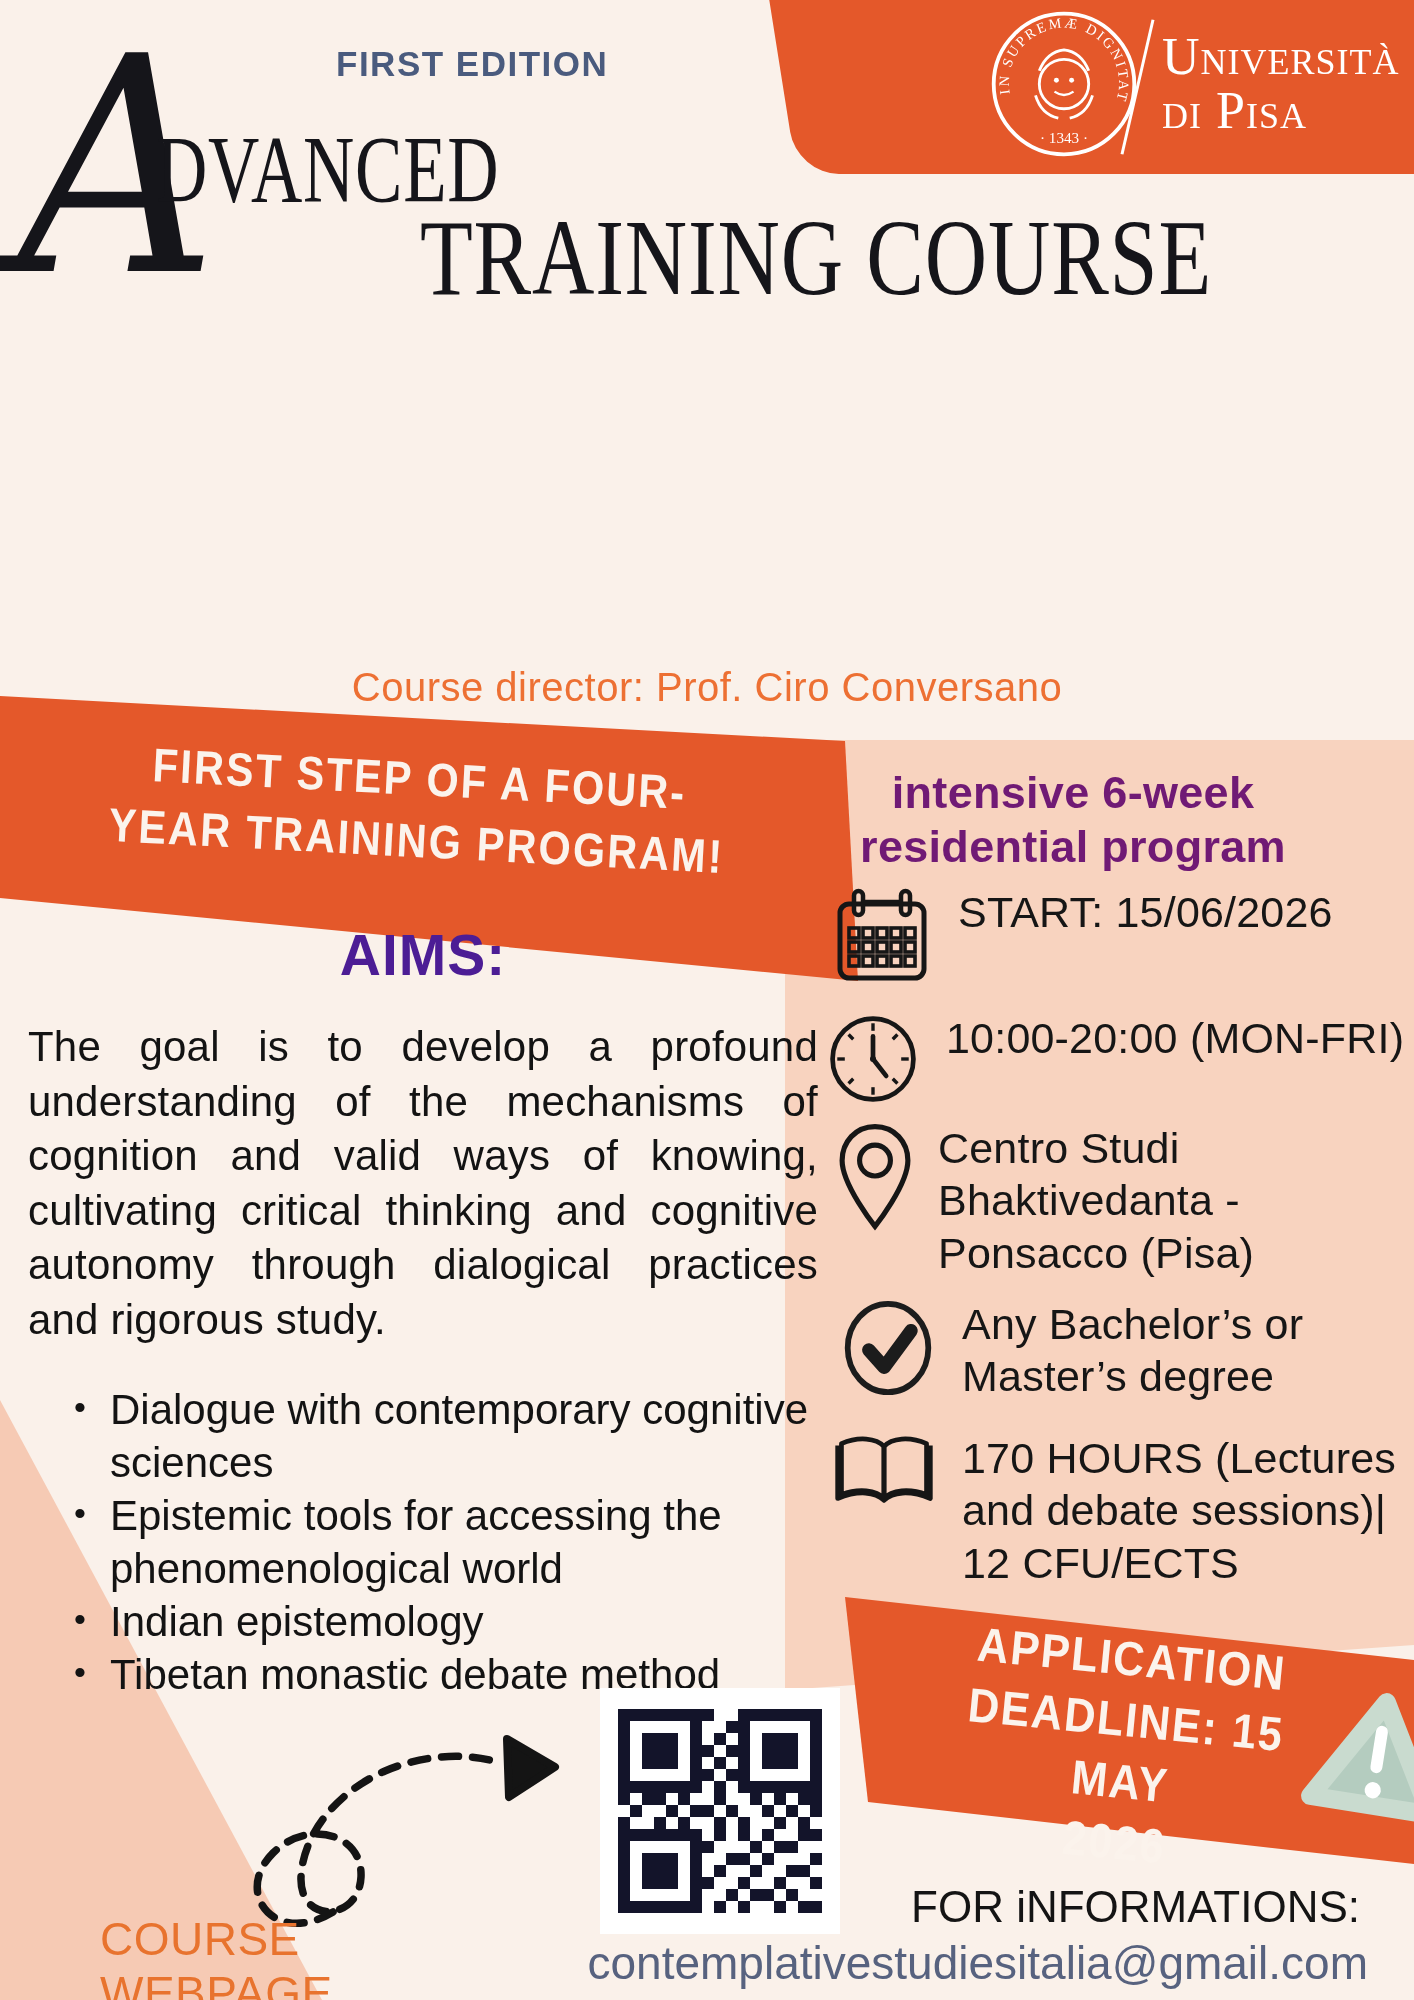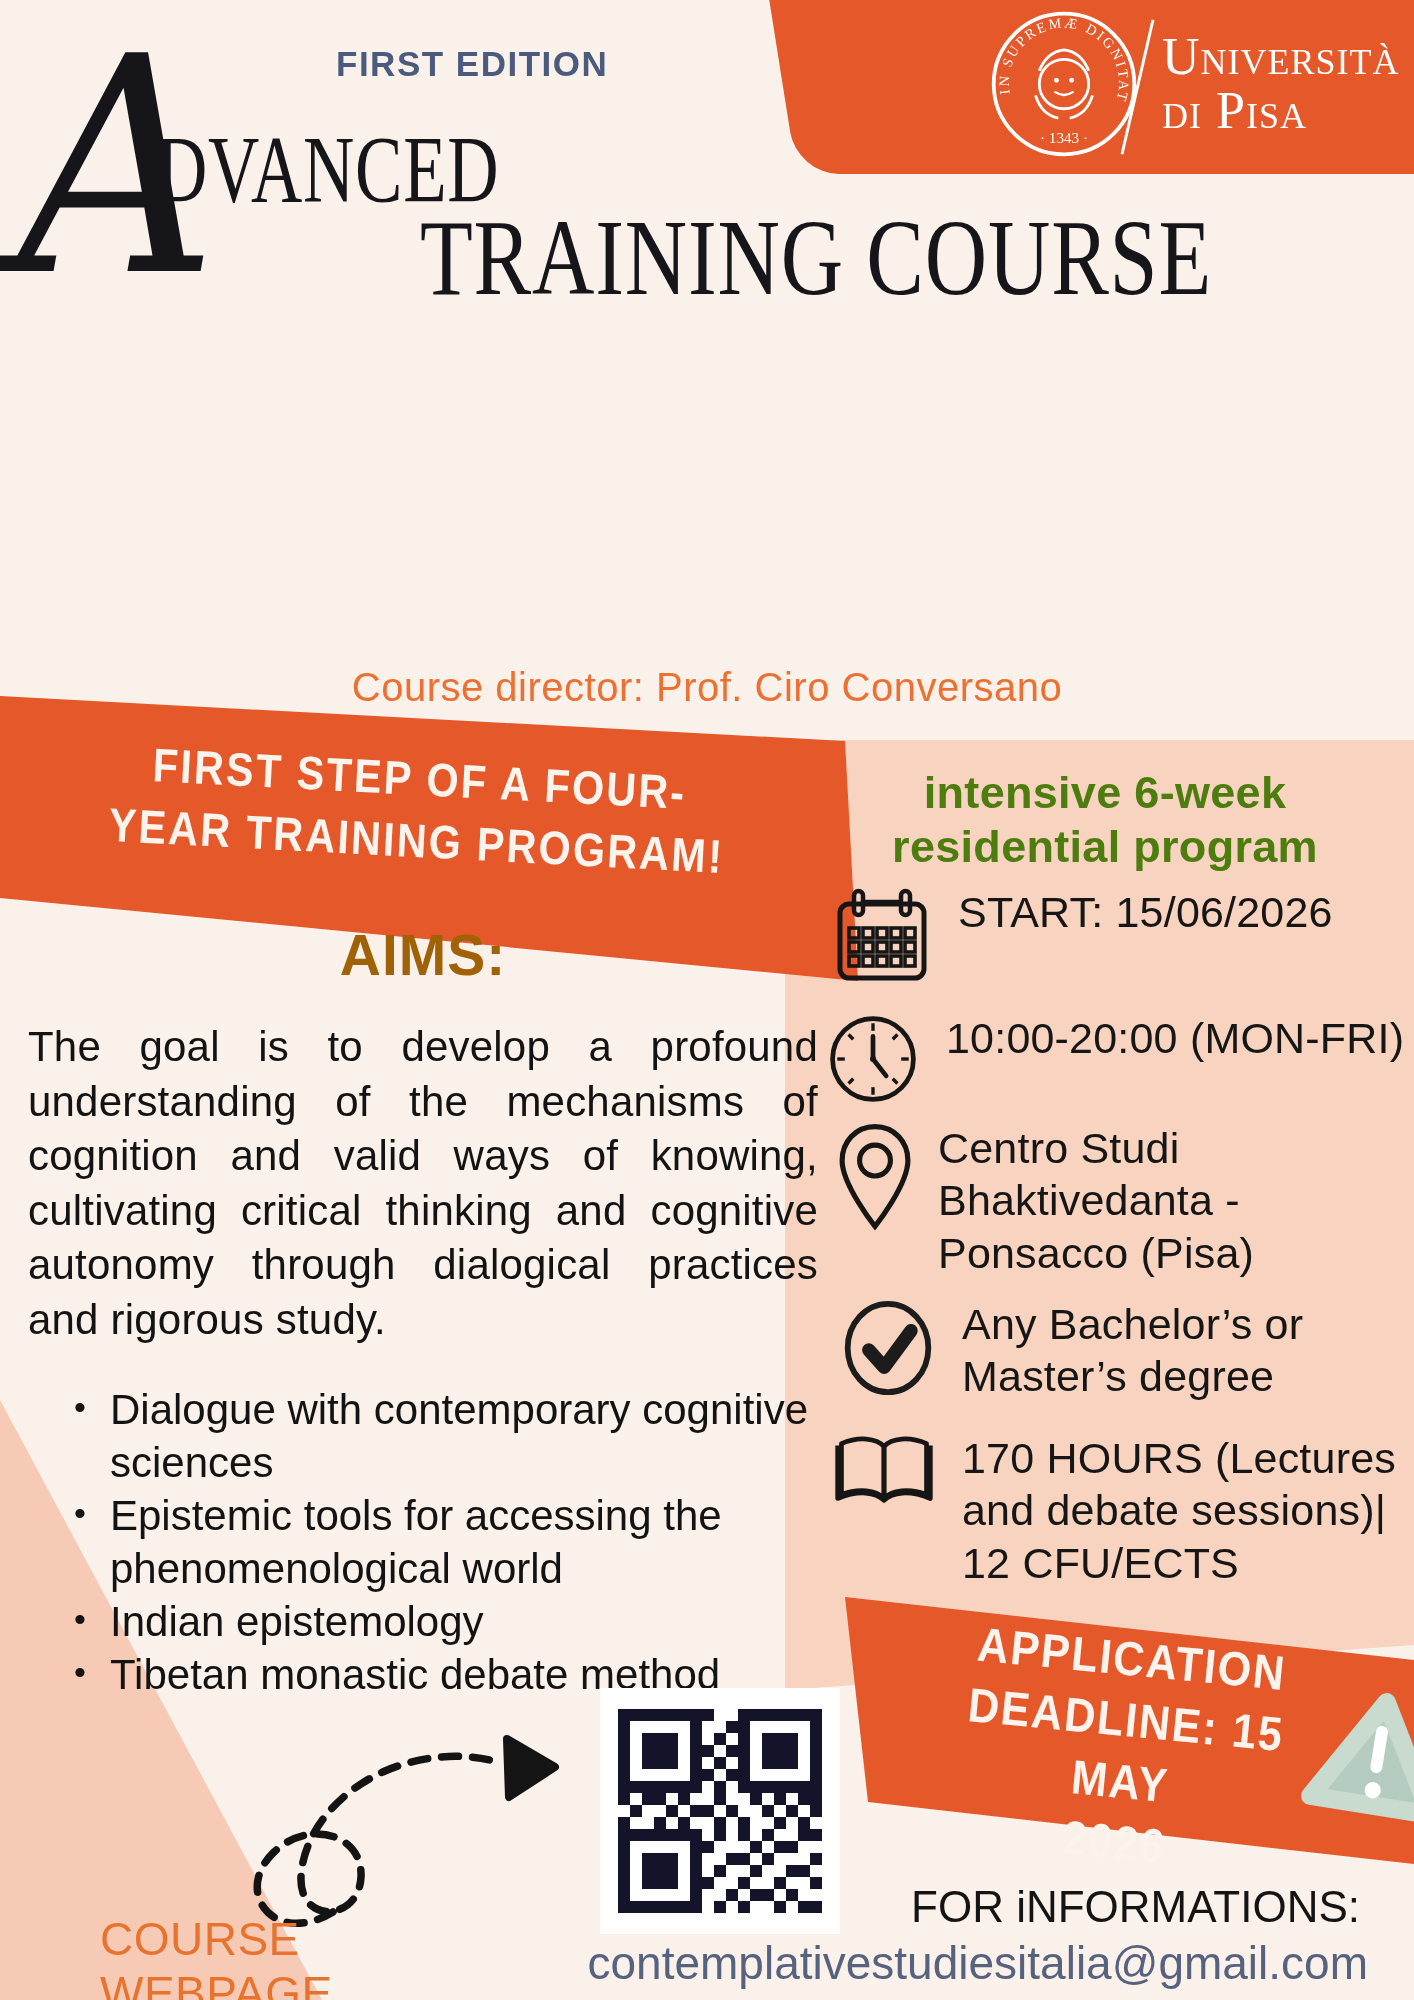--- a/index.html
+++ b/index.html
@@ -41,31 +41,31 @@
   .corner-tri{left:0;top:1400px;width:322px;height:600px;background:#F6CAB4;
     clip-path:polygon(0 0,322px 600px,0 600px);}
   .deadline-box{left:845px;top:1592px;width:569px;height:275px;background:#E4582A;
     clip-path:polygon(0 5px,569px 68px,569px 272px,23px 210px);}
   .deadline-text{left:888px;top:1628px;width:470px;text-align:center;color:#FBF3EC;
     font-weight:bold;font-size:48px;line-height:1.28;letter-spacing:2px;
     transform:rotate(5.5deg) scaleX(.9);transform-origin:center;}
 
   
   .aims-head{left:28px;top:922px;width:790px;text-align:center;font-size:57px;font-weight:bold;
-             color:#a16207;letter-spacing:1px;}
+             color:#4c1d95;letter-spacing:1px;}
   .aims-body{left:28px;top:1020px;width:790px;font-size:42px;line-height:1.30;color:#131313;
              text-align:justify;letter-spacing:.2px;}
   .aims-list{left:50px;top:1368px;width:770px;margin:16px;padding:0;list-style:none;
              font-size:42px;line-height:1.26;color:#131313;}
   .aims-list li{padding-left:44px;position:relative;}
   .aims-list li::before{content:"•";position:absolute;left:8px;top:2px;font-size:34px;}
 
   
-  .prog-head{left:830px;top:766px;width:550px;text-align:center;font-size:45px;font-weight:bold;
-             color:#4d7c0f;line-height:1.2;letter-spacing:.3px;}
+  .prog-head{left:798px;top:766px;width:550px;text-align:center;font-size:45px;font-weight:bold;
+             color:#701a75;line-height:1.2;letter-spacing:.3px;}
   .info-row{display:flex;align-items:flex-start;gap:26px;width:578px;}
   .info-text{font-size:43px;color:#161616;line-height:1.22;letter-spacing:.2px;width:480px;}
   .nowrap .info-text{white-space:nowrap;}
   .r1{left:832px;top:886px;height:112px;}
   .r2{left:826px;top:1012px;height:110px;}
   .r3{left:838px;top:1122px;height:170px;}
   .r4{left:840px;top:1298px;height:120px;}
   .r5{left:832px;top:1432px;height:178px;}
   .icon-box{flex:0 0 auto;display:flex;align-items:center;justify-content:center;}
 

